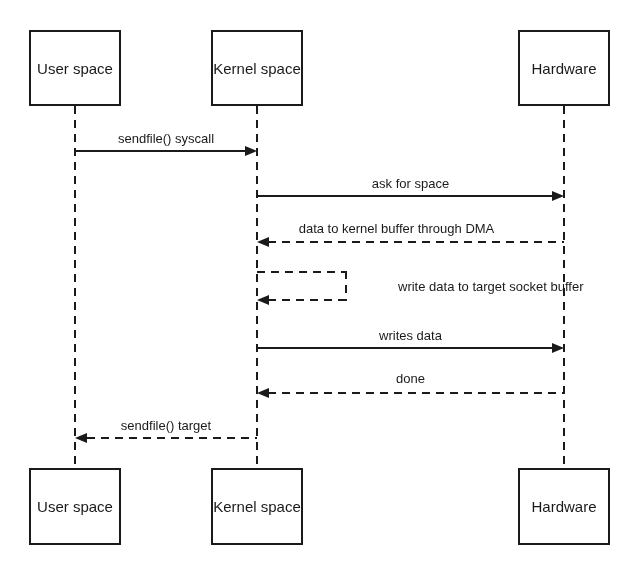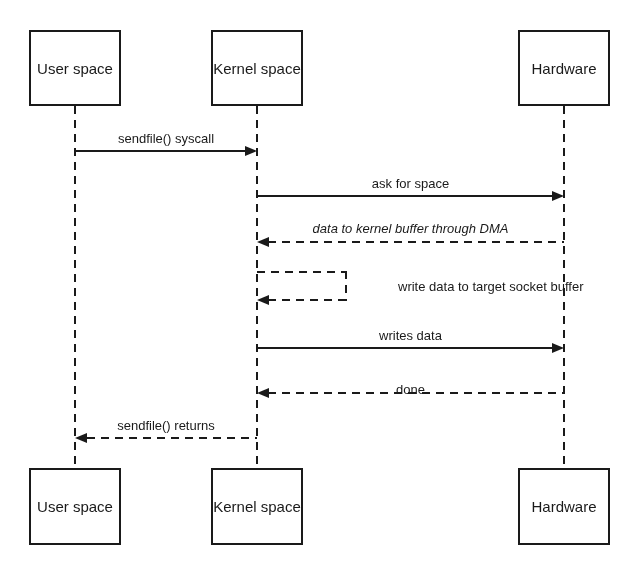--- a/index.html
+++ b/index.html
@@ -85,47 +85,47 @@
     <div class="arrow-right" style="left:245px;top:146px;"></div>
   </div>
 
   <div>
     <div class="msg-label" style="left:257px;top:176px;width:307px;">ask for space</div>
     <div class="line-solid" style="left:257px;top:195px;width:296px;"></div>
     <div class="arrow-right" style="left:552px;top:191px;"></div>
   </div>
 
   <div>
-    <div class="msg-label" style="left:257px;top:221px;width:307px;font-style:italic;">data to kernel buffer through DMA</div>
+    <div class="msg-label" style="left:243px;top:221px;width:307px;">data to kernel buffer through DMA</div>
     <div class="line-dashed-h" style="left:268px;top:241px;width:296px;"></div>
     <div class="arrow-left" style="left:257px;top:237px;"></div>
   </div>
 
   <div>
     <div class="line-dashed-h" style="left:257px;top:271px;width:90px;"></div>
     <div class="line-dashed-v" style="left:345px;top:271px;height:30px;"></div>
     <div class="line-dashed-h" style="left:268px;top:299px;width:79px;"></div>
     <div class="arrow-left" style="left:257px;top:295px;"></div>
     <div class="msg-label left-align" style="left:354px;top:279px;">write data to target socket buffer</div>
   </div>
 
   <div>
     <div class="msg-label" style="left:257px;top:328px;width:307px;">writes data</div>
     <div class="line-solid" style="left:257px;top:347px;width:296px;"></div>
     <div class="arrow-right" style="left:552px;top:343px;"></div>
   </div>
 
   <div>
-    <div class="msg-label" style="left:257px;top:382px;width:307px;">done</div>
+    <div class="msg-label" style="left:257px;top:371px;width:307px;">done</div>
     <div class="line-dashed-h" style="left:268px;top:392px;width:296px;"></div>
     <div class="arrow-left" style="left:257px;top:388px;"></div>
   </div>
 
   <div>
-    <div class="msg-label" style="left:75px;top:418px;width:182px;">sendfile() returns</div>
+    <div class="msg-label" style="left:75px;top:418px;width:182px;">sendfile() target</div>
     <div class="line-dashed-h" style="left:87px;top:437px;width:170px;"></div>
     <div class="arrow-left" style="left:75px;top:433px;"></div>
   </div>
 
   <div class="actor-box" style="left:29px;top:468px;width:92px;height:77px;">
     <span>User space</span>
   </div>
   <div class="actor-box" style="left:211px;top:468px;width:92px;height:77px;">
     <span>Kernel space</span>
   </div>

